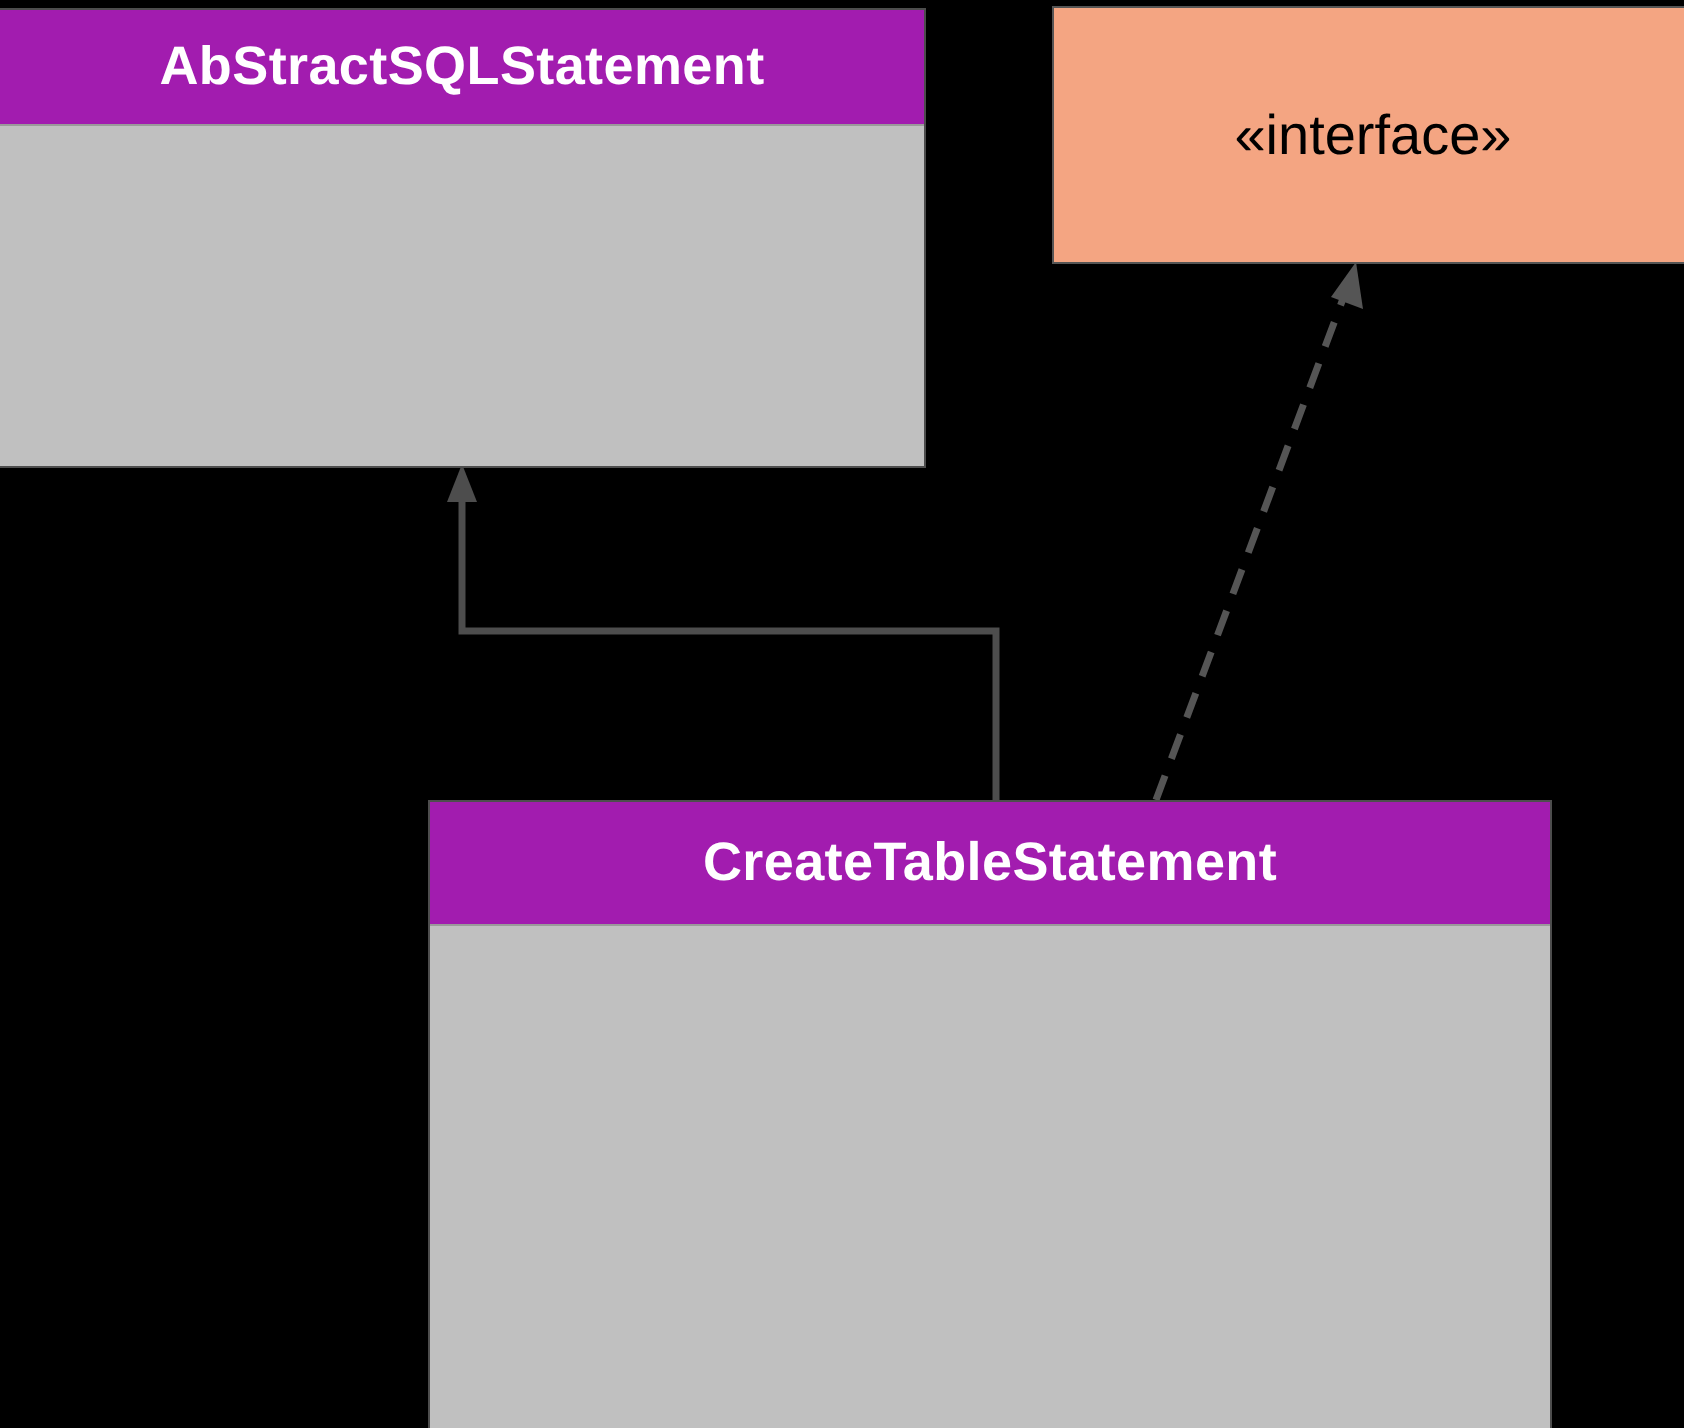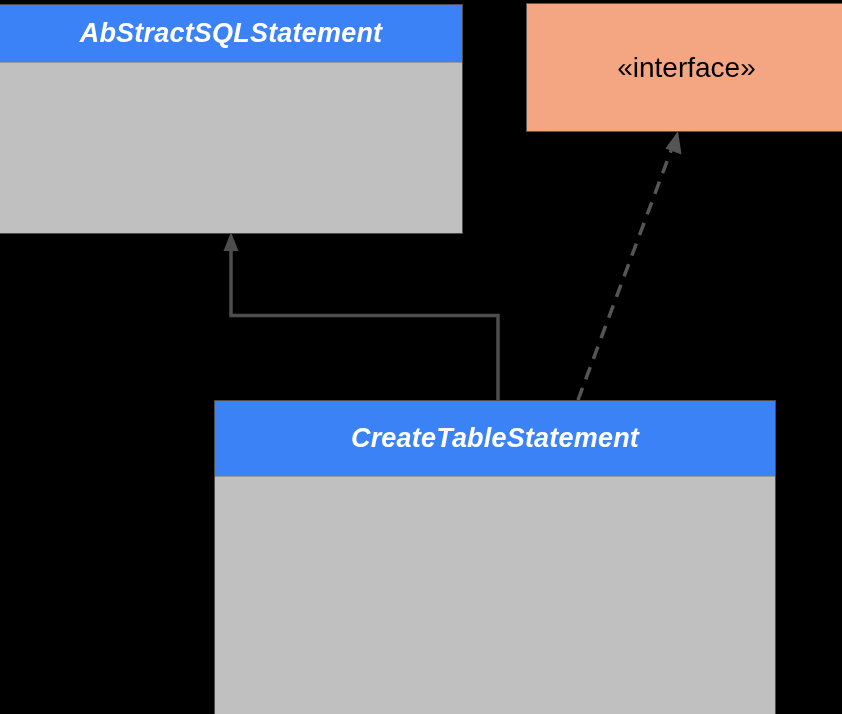--- a/index.html
+++ b/index.html
@@ -20,24 +20,23 @@
   .uml-class {
     position: absolute;
     box-sizing: border-box;
     border: 1px solid #4d4d4d;
     display: flex;
     flex-direction: column;
     z-index: 3;
   }
   .uml-class .class-header {
     box-sizing: border-box;
-    background: #3b82f6;
+    background: #a21caf;
     color: #ffffff;
     font-weight: bold;
-    font-style: italic;
     font-size: 27px;
     letter-spacing: 0.2px;
     display: flex;
     align-items: center;
     justify-content: center;
     text-align: center;
     white-space: nowrap;
     border-bottom: 1px solid #9a9a9a;
   }
   .uml-class .class-body {
@@ -55,21 +54,21 @@
   }
   #box-abstract .class-header { height: 58px; }
 
   
   #box-create {
     left: 214px;
     top: 400px;
     width: 562px;
     height: 318px;
   }
-  #box-create .class-header { height: 76px; }
+  #box-create .class-header { height: 62px; }
 
   
   #box-interface {
     position: absolute;
     box-sizing: border-box;
     left: 526px;
     top: 3px;
     width: 320px;
     height: 129px;
     background: #f4a582;

